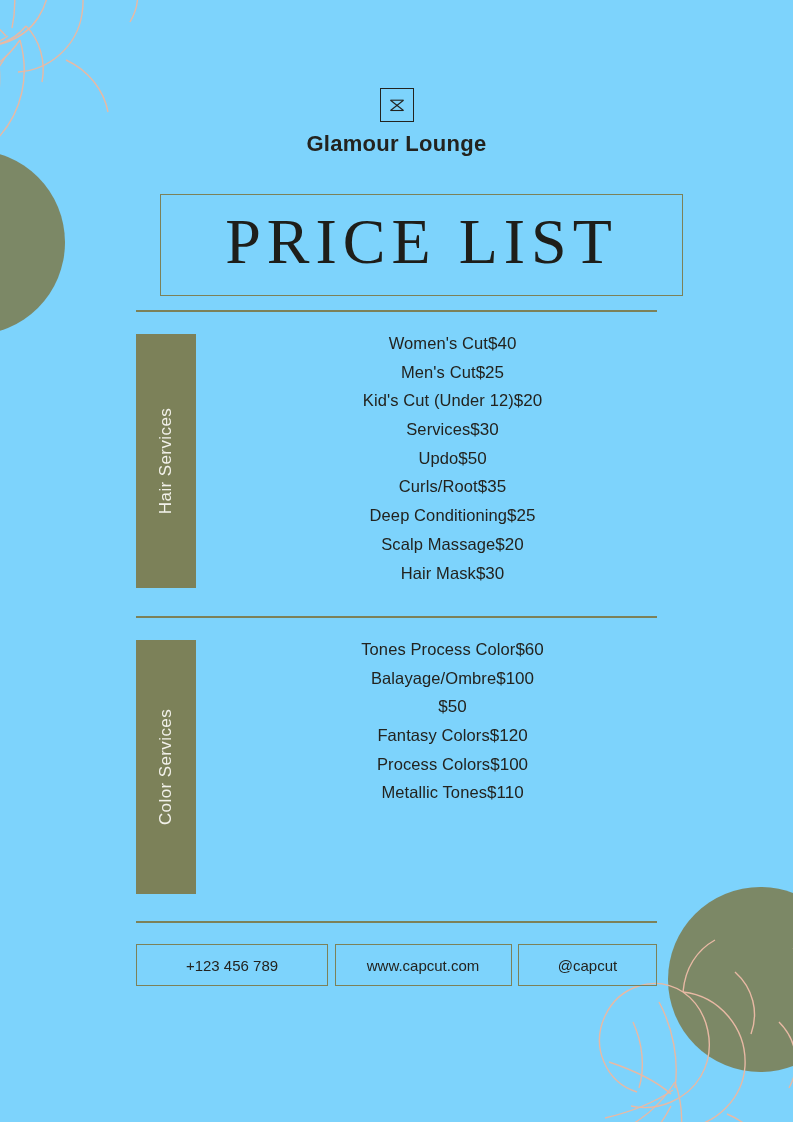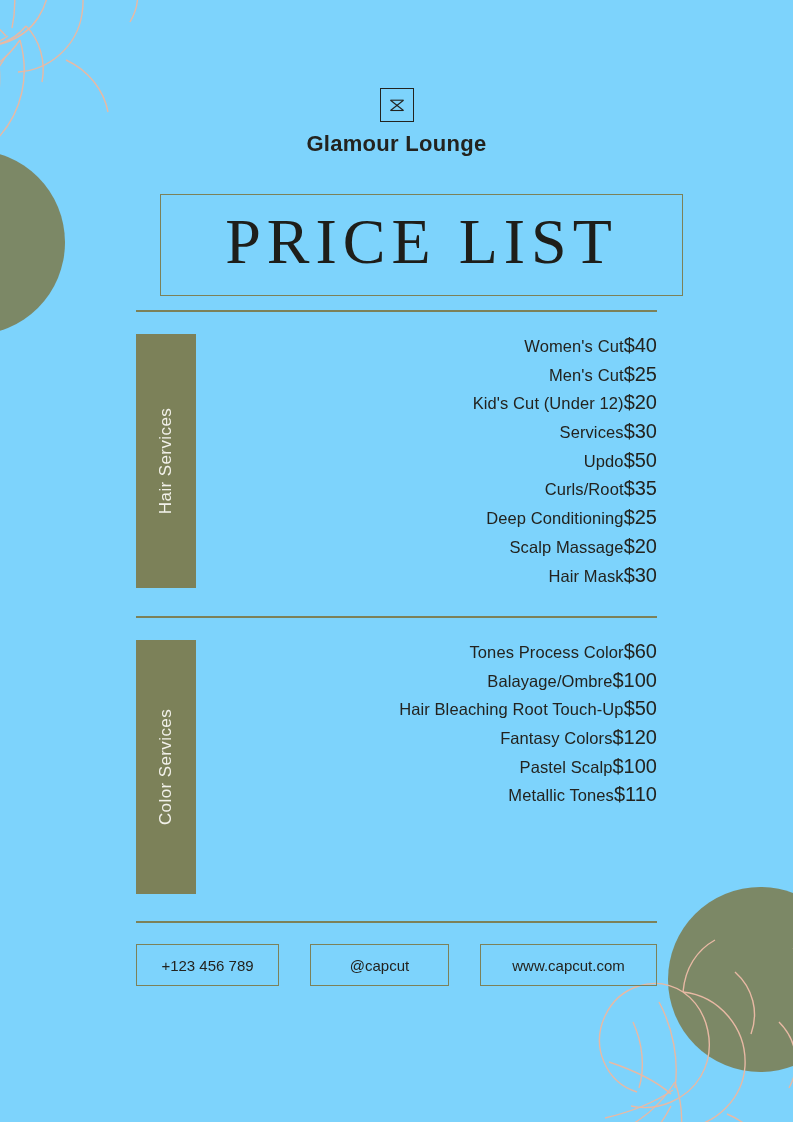--- a/index.html
+++ b/index.html
@@ -116,28 +116,28 @@
     font-size: 17px;
     letter-spacing: .4px;
   }
 
   .items {
     margin-left: 112px;
     width: 409px;
   }
   .item-row {
     display: flex;
-    justify-content: flex-end;
+    justify-content: center;
     align-items: baseline;
     height: 28.7px;
     font-size: 16.5px;
     color: #23231f;
   }
   .item-name { letter-spacing: .1px; }
-  .item-price { font-size: 20px; }
+  .item-price { font-size: 17px; }
 
   
   .footer {
     position: absolute;
     top: 944px;
     left: 136px;
     width: 521px;
     display: flex;
     justify-content: space-between;
   }
@@ -145,21 +145,21 @@
     border: 1.5px solid #7c8159;
     height: 42px;
     display: flex;
     align-items: center;
     justify-content: center;
     font-size: 15px;
     color: #23231f;
     padding: 0 14px;
     box-sizing: border-box;
   }
-  .chip-phone { width: 143px; }
+  .chip-phone { width: 192px; }
   .chip-web   { width: 177px; }
   .chip-social{ width: 139px; }
 </style>
 </head>
 <body>
 
 <div class="page">
 
   <div class="blob blob-tl"></div>
   <div class="blob blob-br"></div>
@@ -276,37 +276,36 @@
     <div class="items">
       <div class="item-row">
         <span class="item-name">Tones Process Color</span>
         <span class="item-price">$60</span>
       </div>
       <div class="item-row">
         <span class="item-name">Balayage/Ombre</span>
         <span class="item-price">$100</span>
       </div>
       <div class="item-row">
-        <span class="item-name">Hair Bleaching Root Touch-Up</span>
         <span class="item-price">$50</span>
       </div>
       <div class="item-row">
         <span class="item-name">Fantasy Colors</span>
         <span class="item-price">$120</span>
       </div>
       <div class="item-row">
-        <span class="item-name">Pastel Scalp</span>
+        <span class="item-name">Process Colors</span>
         <span class="item-price">$100</span>
       </div>
       <div class="item-row">
         <span class="item-name">Metallic Tones</span>
         <span class="item-price">$110</span>
       </div>
     </div>
   </div>
 
   <div class="footer">
     <div class="chip chip-phone">+123 456 789</div>
+    <div class="chip chip-web">www.capcut.com</div>
     <div class="chip chip-social">@capcut</div>
-    <div class="chip chip-web">www.capcut.com</div>
   </div>
 
 </div>
 
 </body></html>

